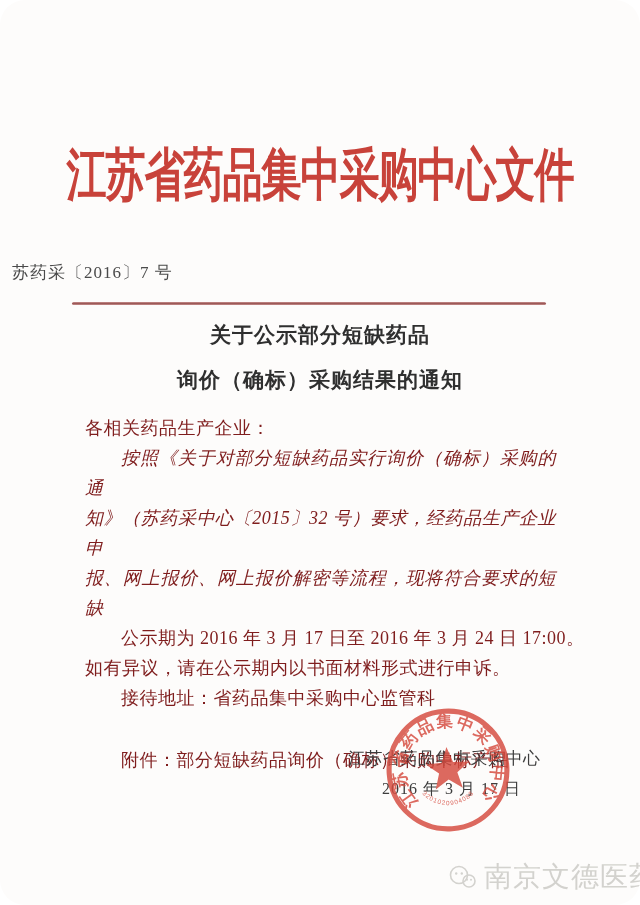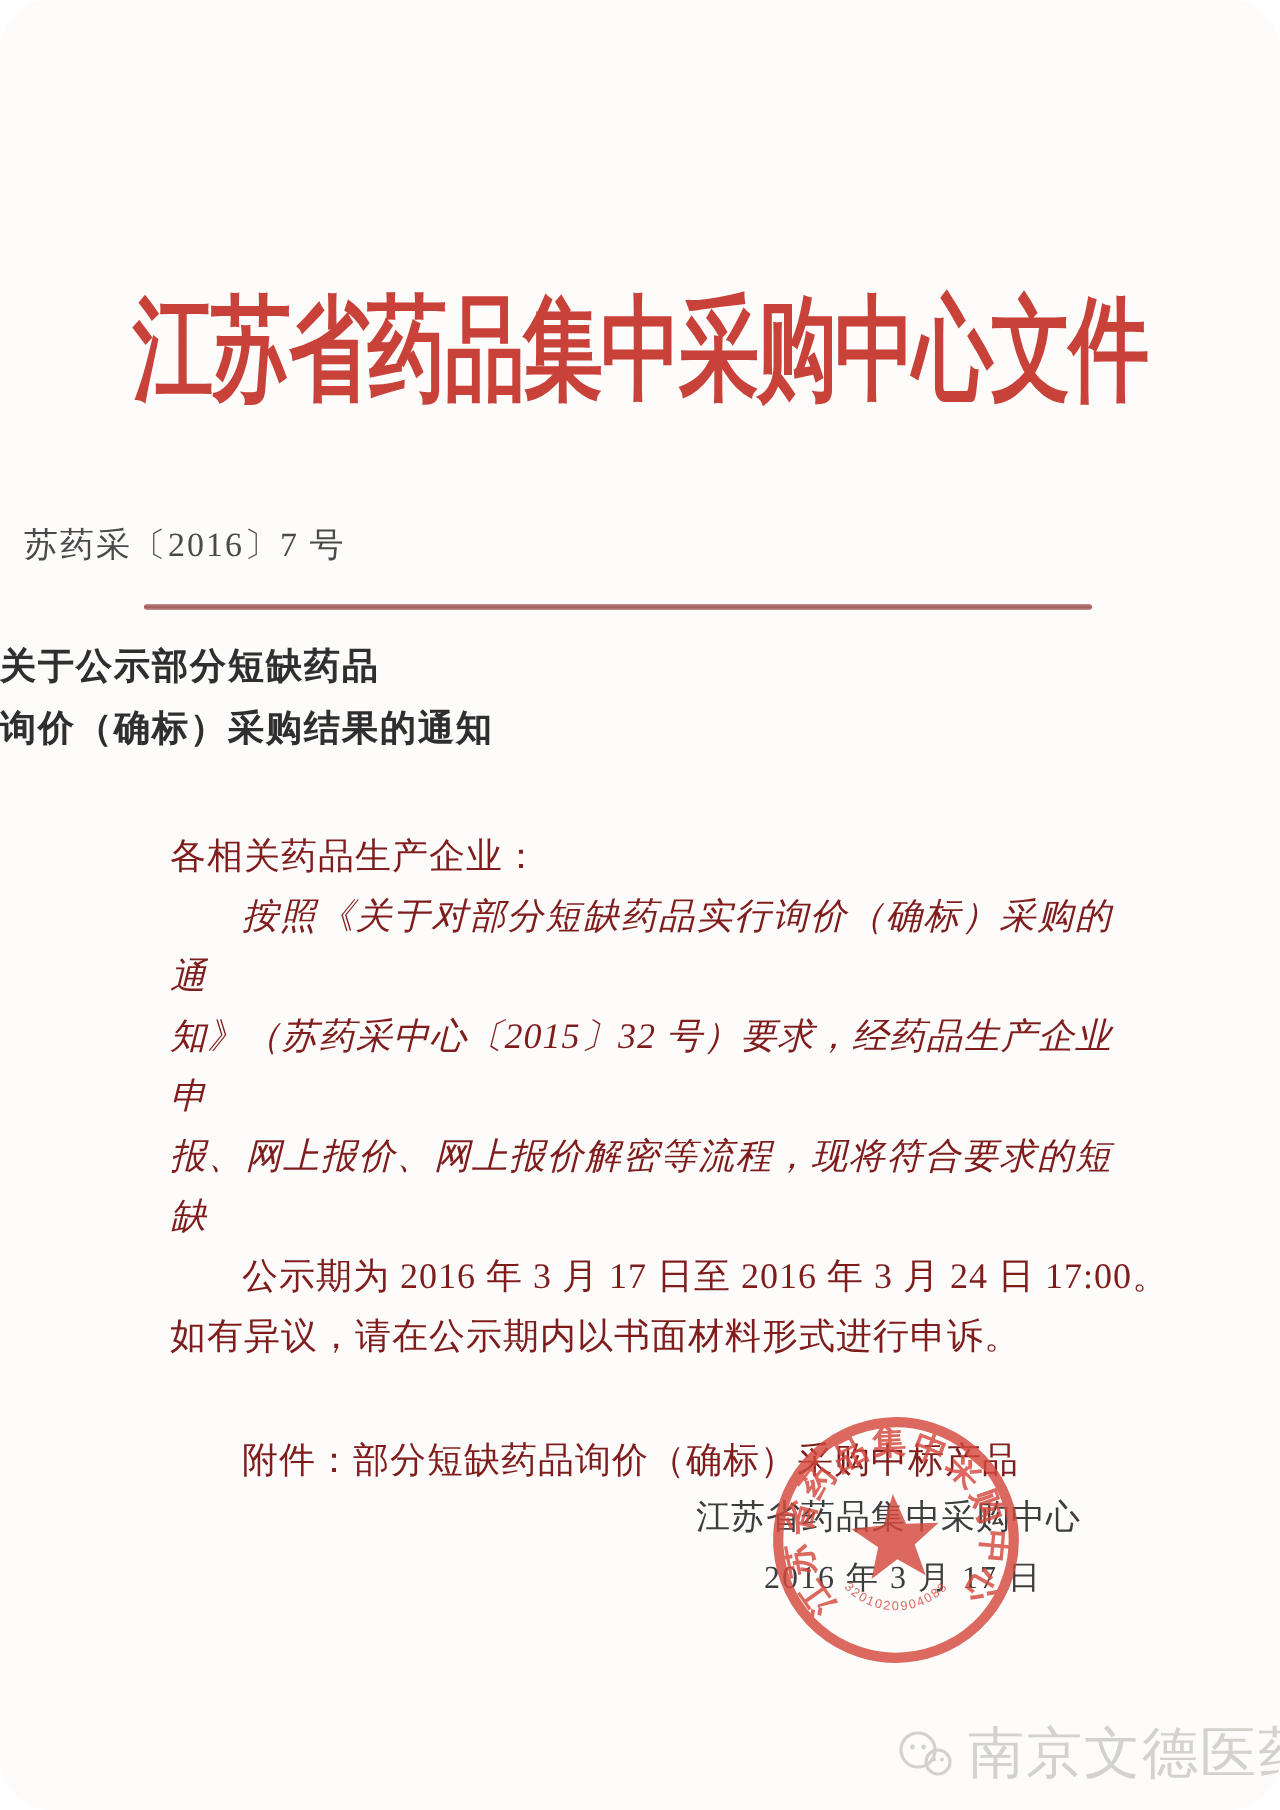--- a/index.html
+++ b/index.html
@@ -45,27 +45,28 @@
     left: 72px;
     width: 474px;
     height: 3px;
     background: linear-gradient(#c98f8f, #9c5a58, #c98f8f);
     border-radius: 2px;
   }
   .doc-title {
     position: absolute;
     left: 0;
     width: 640px;
+    text-align: center;
     color: #2f2f2f;
     font-weight: bold;
-    font-size: 18px;
+    font-size: 21px;
     letter-spacing: 1px;
   }
   .doc-title.line1 { top: 321px; }
-  .doc-title.line2 { top: 352px; }
+  .doc-title.line2 { top: 366px; }
 
   .body-block {
     position: absolute;
     top: 413px;
     left: 85px;
     width: 471px;
     color: #7f1d1d;
     font-size: 18px;
     letter-spacing: 0.5px;
   }
@@ -135,20 +136,21 @@
   <div class="doc-title line1">关于公示部分短缺药品</div>
   <div class="doc-title line2">询价（确标）采购结果的通知</div>
 
   <div class="body-block">
     <div class="body-line">各相关药品生产企业：</div>
     <div class="body-line indent fill">按照《关于对部分短缺药品实行询价（确标）采购的通</div>
     <div class="body-line fill">知》（苏药采中心〔2015〕32 号）要求，经药品生产企业申</div>
     <div class="body-line fill">报、网上报价、网上报价解密等流程，现将符合要求的短缺</div>
     <div class="body-line indent">公示期为 2016 年 3 月 17 日至 2016 年 3 月 24 日 17:00。</div>
     <div class="body-line">如有异议，请在公示期内以书面材料形式进行申诉。</div>
+    <div class="body-line indent">接待地址：省药品集中采购中心监管科</div>
     <div class="body-line indent attachment">附件：部分短缺药品询价（确标）采购中标产品</div>
   </div>
 
   <div class="sign-org">江苏省药品集中采购中心</div>
   <div class="sign-date">2016 年 3 月 17 日</div>
 
   <svg class="seal" viewBox="0 0 200 200">
     <circle cx="100" cy="100" r="92" fill="none" stroke="#d5493d" stroke-width="8"></circle>
     <path id="sealArc" d="M 51.9 148.1 A 68 68 0 1 1 148.1 148.1" fill="none"></path>
     <path id="sealNumArc" d="M 52.4 127.5 A 55 55 0 0 0 147.6 127.5" fill="none"></path>

